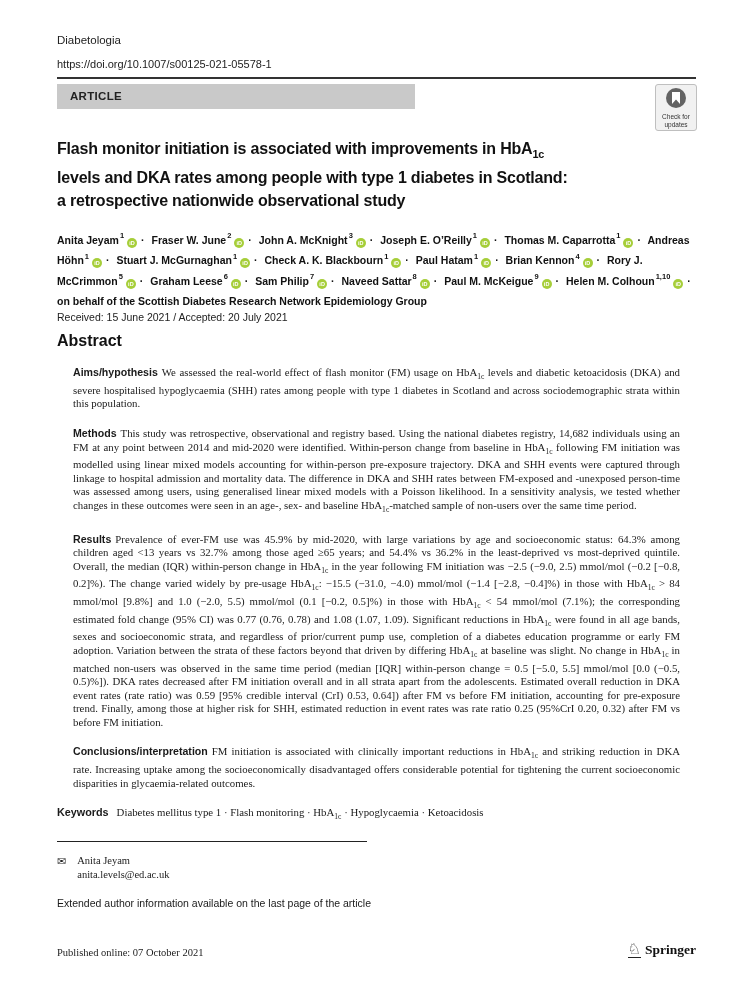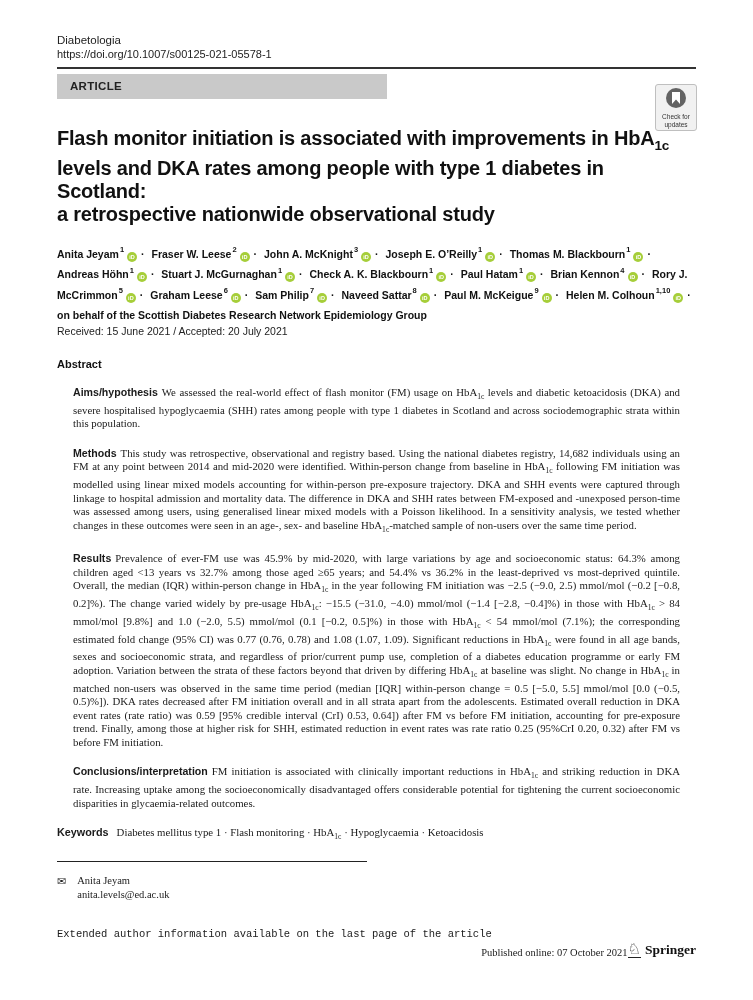--- a/index.html
+++ b/index.html
@@ -9,24 +9,24 @@
     background: #ffffff;
     color: #1a1a1a;
     font-family: "Liberation Sans", sans-serif;
     position: relative;
     overflow: hidden;
   }
   .page { padding: 34px 57px 0 57px; position: relative; width: 753px; height: 1000px; border-radius: 10px; }
 
   
   .journal { font-size: 11.5px; color: #222; }
-  .doi { display: block; font-size: 11px; color: #222; text-decoration: none; margin-top: 2px; }
+  .doi { display: block; font-size: 11px; color: #222; text-decoration: none; margin-top: 12px; }
   .top-rule { border: 0; border-top: 2.5px solid #333; margin-top: 7px; }
   .article-bar {
-    margin-top: 5px; width: 330px; height: 25px; background: #c9c9c9;
+    margin-top: 5px; width: 358px; height: 25px; background: #c9c9c9;
     font-weight: bold; font-size: 11.5px; line-height: 25px; padding-left: 13px;
     letter-spacing: 0.3px; color: #222;
   }
   .check-badge {
     position: absolute; top: 84px; right: 56px; width: 42px;
     background: #f1f1f1; border: 1px solid #bfbfbf; border-radius: 3px;
     padding: 3px 2px 2px 2px; text-align: center; cursor: pointer;
   }
   .cu-circle {
     display: inline-block; width: 20px; height: 20px; border-radius: 50%;
@@ -34,64 +34,64 @@
   }
   .cu-mark {
     position: absolute; left: 6px; top: 4px; width: 8px; height: 12px; background: #ffffff;
     clip-path: polygon(0 0, 100% 0, 100% 100%, 50% 62%, 0 100%);
   }
   .cu-text { display: block; font-size: 6.5px; line-height: 7.5px; color: #333; margin-top: 1px; }
   .cu-text span { display: block; }
 
   
   .title {
-    margin: 28px 0 0 0; font-size: 20px; font-weight: bold; line-height: 23px;
+    margin: 28px 0 0 0; font-size: 16px; font-weight: bold; line-height: 23px;
     letter-spacing: -0.2px; color: #111;
   }
   .title sub { font-size: 68%; }
 
   
   .authors { margin-top: 16px; font-weight: bold; font-size: 10.5px; line-height: 17px; color: #111; }
   .a-sup { font-size: 7.5px; position: relative; top: -1px; margin-left: 1px; }
   .orcid {
     display: inline-block; width: 10px; height: 10px; border-radius: 50%;
     background: #A6CE39; color: #fff; font-size: 5.5px; font-weight: bold;
     text-align: center; line-height: 10px; vertical-align: -1px; margin-left: 3px;
     cursor: pointer;
   }
   .a-sep { margin: 0 4px 0 4px; }
 
   
   .dates { margin-top: 0; font-size: 10.5px; line-height: 14px; color: #222; }
 
   
-  .abstract-h { margin: 20px 0 2px 0; font-size: 11px; font-weight: bold; color: #111; }
+  .abstract-h { margin: 8px 0 2px 0; font-size: 16px; font-weight: bold; color: #111; }
   .abs p {
     margin: 16px; font-family: "Liberation Serif", serif; font-size: 10.8px;
     line-height: 13.55px; text-align: justify; color: #1a1a1a;
   }
   .abs p sub { font-size: 70%; }
   .lead { font-family: "Liberation Sans", sans-serif; font-weight: bold; font-size: 10.6px; margin-right: 4px; }
 
   
   .keywords { margin-top: 14px; font-family: "Liberation Serif", serif; font-size: 10.8px; color: #1a1a1a; }
   .kw-label { font-family: "Liberation Sans", sans-serif; font-weight: bold; font-size: 10.8px; margin-right: 8px; }
   .keywords sub { font-size: 70%; }
 
   
   .foot-rule { border: 0; border-top: 1.5px solid #222; width: 310px; margin: 20px 0 0 0; }
   .corr { margin-top: 12px; display: flex; gap: 11px; font-family: "Liberation Serif", serif; font-size: 10.5px; line-height: 14px; }
   .env { font-size: 11px; line-height: 14px; color: #222; }
   .corr a { color: #1a1a1a; text-decoration: none; }
-  .ext-note { margin-top: 26px; font-family: Liberation Mono, monospace; font-size: 10.5px; color: #1a1a1a; }
+  .ext-note { margin-top: 15px; font-family: Liberation Sans, sans-serif; font-size: 10.5px; color: #1a1a1a; }
 
   
   .footer {
     position: absolute; left: 57px; right: 57px; bottom: 42px;
-    display: flex; justify-content: flex-end; align-items: flex-end;
+    display: flex; justify-content: space-between; align-items: flex-end;
   }
   .published { font-family: "Liberation Serif", serif; font-size: 10.5px; color: #1a1a1a; }
   .springer { font-family: "Liberation Serif", serif; font-size: 13.5px; font-weight: bold; color: #111; display: flex; align-items: center; gap: 4px; }
   .horse { font-size: 15px; font-weight: normal; border-bottom: 1.5px solid #222; line-height: 15px; }
 </style>
 </head>
 <body>
 
 <div class="page">
 
@@ -109,27 +109,27 @@
     </div>
   </div>
 
   <h1 class="title">Flash monitor initiation is associated with improvements in HbA<sub>1c</sub><br>levels and DKA rates among people with type 1 diabetes in Scotland:<br>a retrospective nationwide observational study</h1>
 
   <div class="authors">
     
   
       <span class="author"><span class="a-name">Anita Jeyam</span><sup class="a-sup">1</sup><span class="orcid">iD</span><span class="a-sep">·</span></span>
     
-      <span class="author"><span class="a-name">Fraser W. Leese</span><sup class="a-sup">2</sup><span class="orcid">iD</span><span class="a-sep">·</span></span>
+      <span class="author"><span class="a-name">Fraser W. June</span><sup class="a-sup">2</sup><span class="orcid">iD</span><span class="a-sep">·</span></span>
     
       <span class="author"><span class="a-name">John A. McKnight</span><sup class="a-sup">3</sup><span class="orcid">iD</span><span class="a-sep">·</span></span>
     
       <span class="author"><span class="a-name">Joseph E. O’Reilly</span><sup class="a-sup">1</sup><span class="orcid">iD</span><span class="a-sep">·</span></span>
     
-      <span class="author"><span class="a-name">Thomas M. Blackbourn</span><sup class="a-sup">1</sup><span class="orcid">iD</span><span class="a-sep">·</span></span>
+      <span class="author"><span class="a-name">Thomas M. Caparrotta</span><sup class="a-sup">1</sup><span class="orcid">iD</span><span class="a-sep">·</span></span>
     
       <span class="author"><span class="a-name">Andreas Höhn</span><sup class="a-sup">1</sup><span class="orcid">iD</span><span class="a-sep">·</span></span>
     
       <span class="author"><span class="a-name">Stuart J. McGurnaghan</span><sup class="a-sup">1</sup><span class="orcid">iD</span><span class="a-sep">·</span></span>
     
       <span class="author"><span class="a-name">Check A. K. Blackbourn</span><sup class="a-sup">1</sup><span class="orcid">iD</span><span class="a-sep">·</span></span>
     
       <span class="author"><span class="a-name">Paul Hatam</span><sup class="a-sup">1</sup><span class="orcid">iD</span><span class="a-sep">·</span></span>
     
       <span class="author"><span class="a-name">Brian Kennon</span><sup class="a-sup">4</sup><span class="orcid">iD</span><span class="a-sep">·</span></span>

